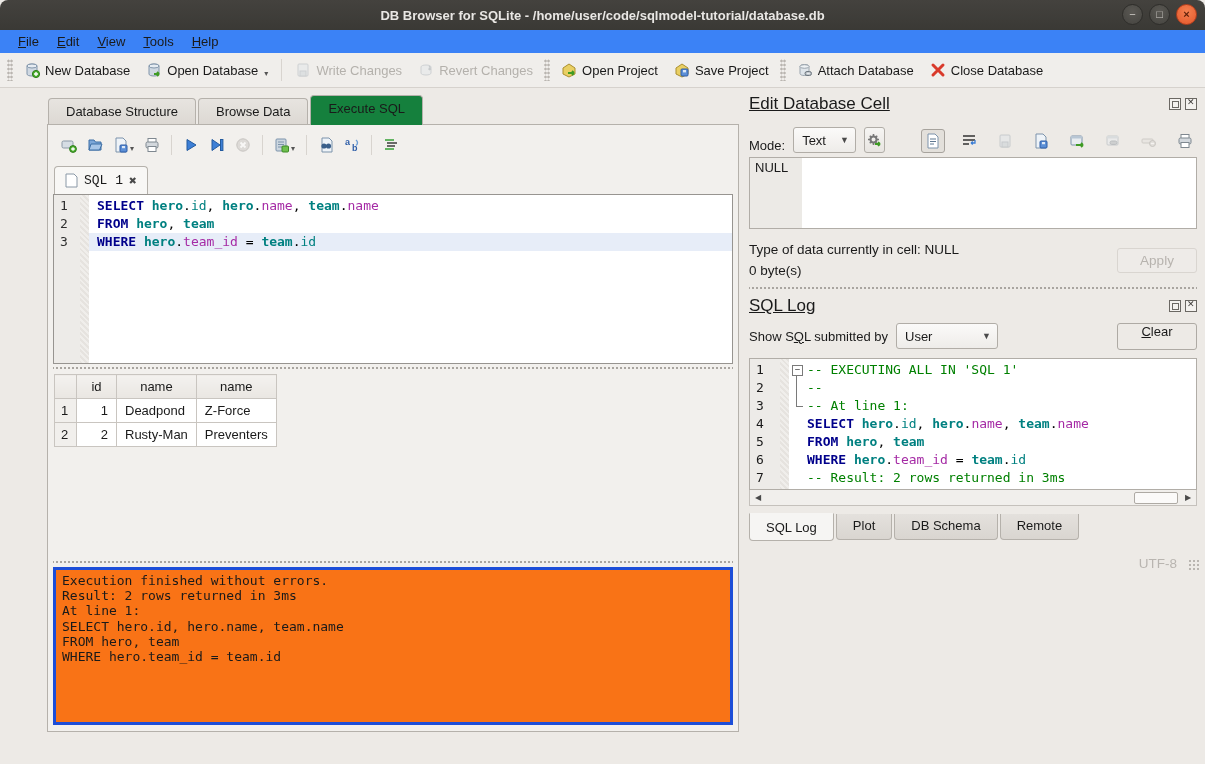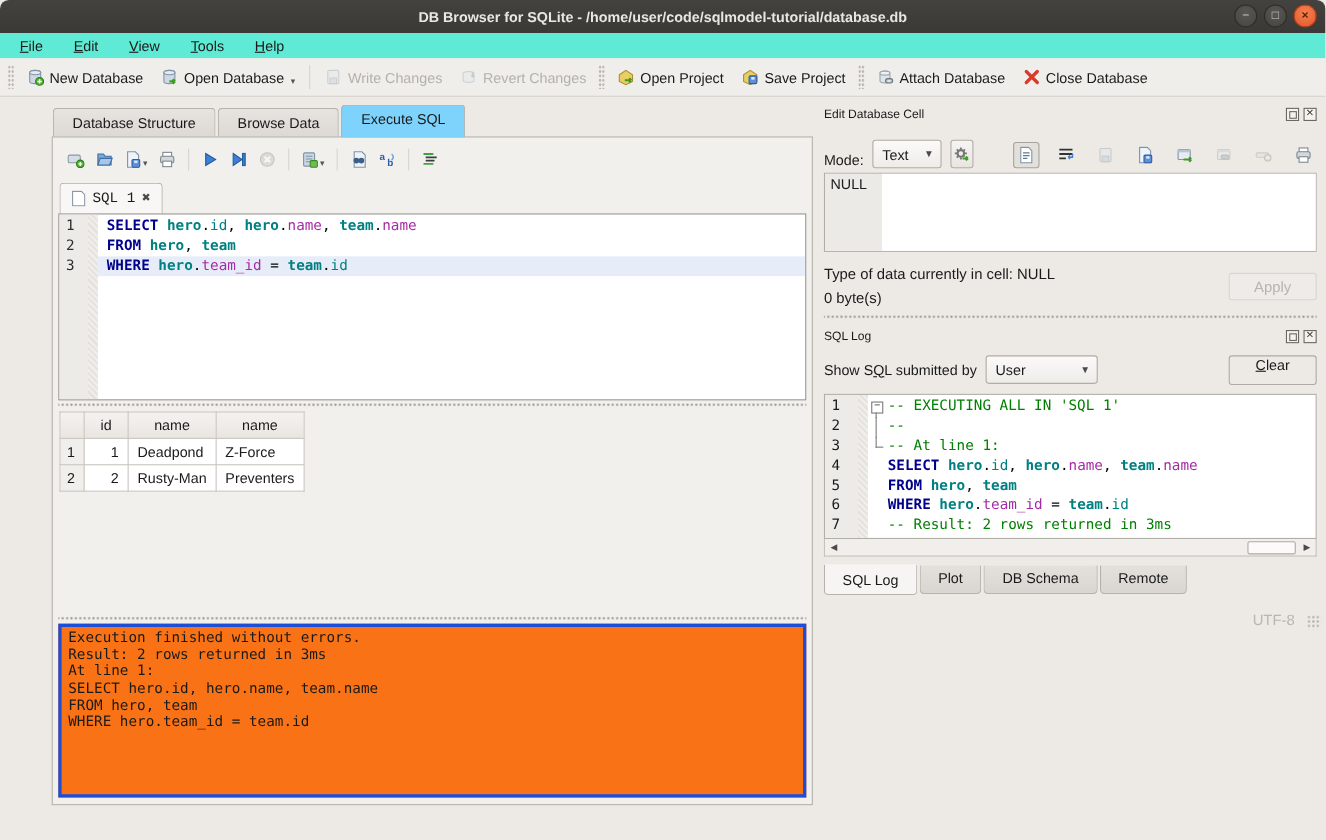--- a/index.html
+++ b/index.html
@@ -21,21 +21,21 @@
   .winbtns { position:absolute; right:8px; top:4px; display:flex; gap:6px; }
   .winbtn {
     width:21px; height:21px; border-radius:50%;
     background:radial-gradient(circle at 50% 35%, #5a5853, #454440);
     border:1px solid #2e2d2a; color:#cfccc7; font-size:11px;
     display:flex; align-items:center; justify-content:center; cursor:default; line-height:1;
   }
   .winbtn.close { background:radial-gradient(circle at 50% 35%, #f48150, #e4572b); border-color:#b83f1c; color:#5e1f09; font-weight:bold; }
 
   
-  .menubar { height:23px; background:#5eead4; display:flex; align-items:center; padding-left:10px; gap:12px; flex:0 0 auto; }
+  .menubar { height:23px; background:#3b82f6; display:flex; align-items:center; padding-left:10px; gap:2px; flex:0 0 auto; }
   .menu-item { padding:2px 8px; display:inline-block; }
   .mnemonic { display:inline-block; }
   .mnemonic::first-letter { text-decoration:underline; }
 
   
   .toolbar {
     height:35px; background:#f0eeeb; border-bottom:1px solid #d6d2cd;
     display:flex; align-items:center; padding:0 4px; flex:0 0 auto;
   }
   .tb-grip { width:6px; height:22px; margin:0 3px;
@@ -53,21 +53,21 @@
     flex:0 0 auto; background-clip:content-box; padding:280px 0 280px 0; }
 
   
   .left-panel { width:699px; flex:0 0 auto; padding:6px 0 0 7px; display:flex; flex-direction:column; }
   .doc-tabs { display:flex; align-items:flex-end; height:30px; padding-left:1px; }
   .doc-tab {
     padding:5px 17px 6px; background:linear-gradient(#e7e4e0,#dcd8d3);
     border:1px solid #b5b1ab; border-bottom:none; border-radius:4px 4px 0 0;
     margin-right:2px; height:27px; position:relative; top:1px; white-space:nowrap;
   }
-  .doc-tab.active { background:#7dd3fc; height:30px; z-index:3; font-weight:normal; }
+  .doc-tab.active { background:#15803d; height:30px; z-index:3; font-weight:normal; }
   .left-frame {
     border:1px solid #b5b1ab; background:#f2f0ed; flex:0 0 auto; height:608px;
     display:flex; flex-direction:column; padding:5px 5px 6px 5px; position:relative; z-index:2;
   }
 
   .sql-toolbar { height:34px; display:flex; align-items:center; gap:10px; padding:2px 4px 6px 8px; flex:0 0 auto; }
   .sql-toolbar .tb-sep { height:20px; margin:0 1px; }
   .sqltab-bar { display:flex; align-items:flex-end; height:30px; flex:0 0 auto; padding-left:1px; }
   .sql-tab {
     display:flex; align-items:center; gap:6px; padding:4px 10px 5px;
@@ -109,21 +109,21 @@
 
   .msg-log {
     flex:1 1 auto; border:3px solid #1d4ed8; background:#f97316; margin-top:1px;
     font-family:"DejaVu Sans Mono", monospace; font-size:13px; line-height:15.2px;
     padding:3px 6px; white-space:pre; overflow:hidden;
   }
 
   
   .right-panel { flex:1 1 auto; display:flex; flex-direction:column; padding:5px 8px 0 4px; min-width:0; }
   .dock-header { display:flex; align-items:center; height:22px; flex:0 0 auto; }
-  .dock-title { font-size:11px; }
+  .dock-title { font-size:17px;text-decoration:underline; }
   .dock-icons { margin-left:auto; display:flex; gap:4px; }
   .dock-ico { width:12px; height:12px; border:1px solid #6b6863; position:relative; background:#f4f2ef; }
   .dock-ico.float::before { content:""; position:absolute; left:2px; top:2px; width:5px; height:5px; border:1px solid #6b6863; }
   .dock-ico.closeb::before { content:"✕"; position:absolute; left:1px; top:-2px; font-size:9px; color:#3f3d3a; }
 
   .mode-row { display:flex; align-items:flex-end; height:38px; gap:8px; flex:0 0 auto; padding-top:4px; }
   .combo {
     border:1px solid #b1ada7; border-radius:3px; background:linear-gradient(#fbfaf9,#eeece9);
     height:26px; display:flex; align-items:center; padding:0 6px 0 8px; gap:14px;
   }

